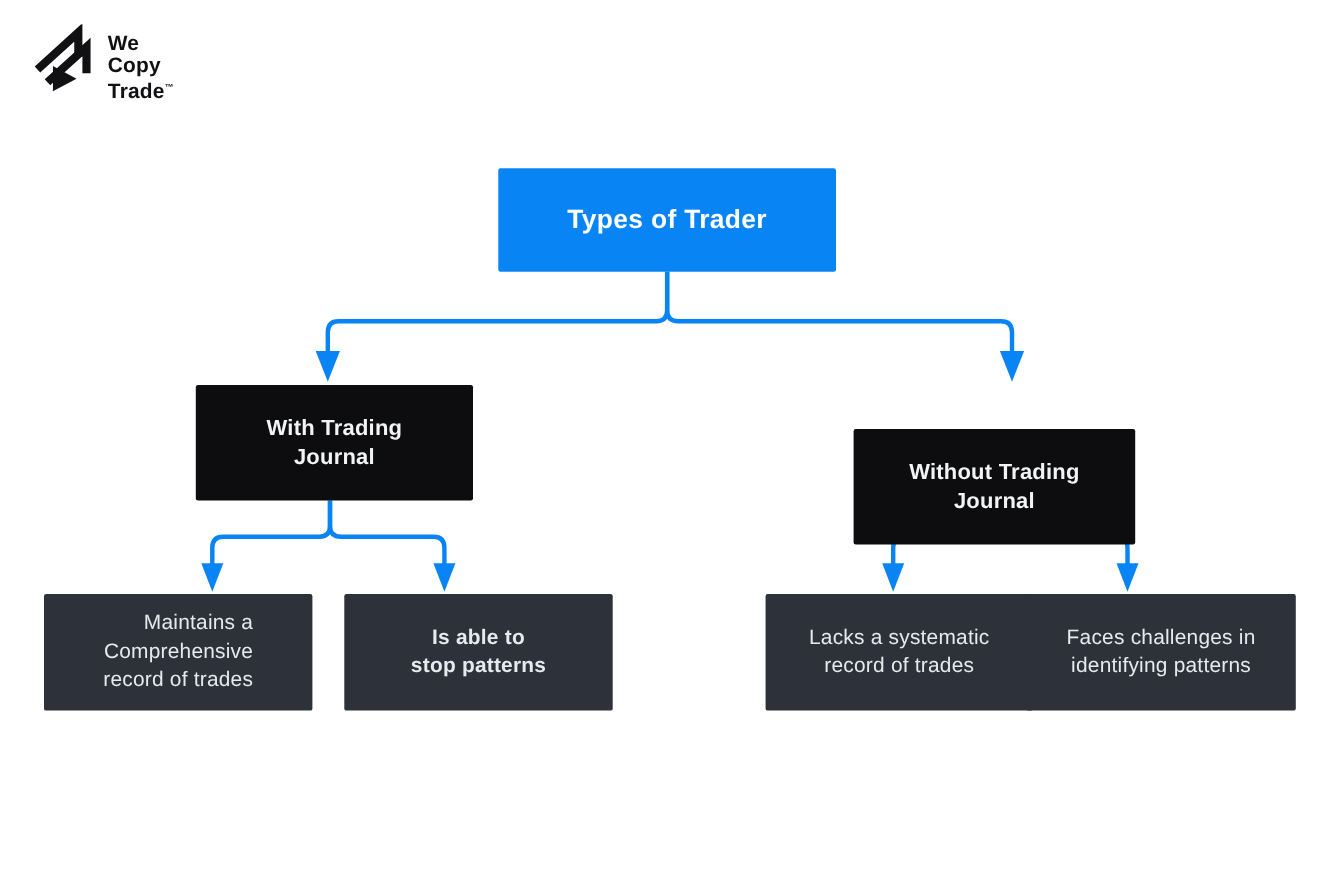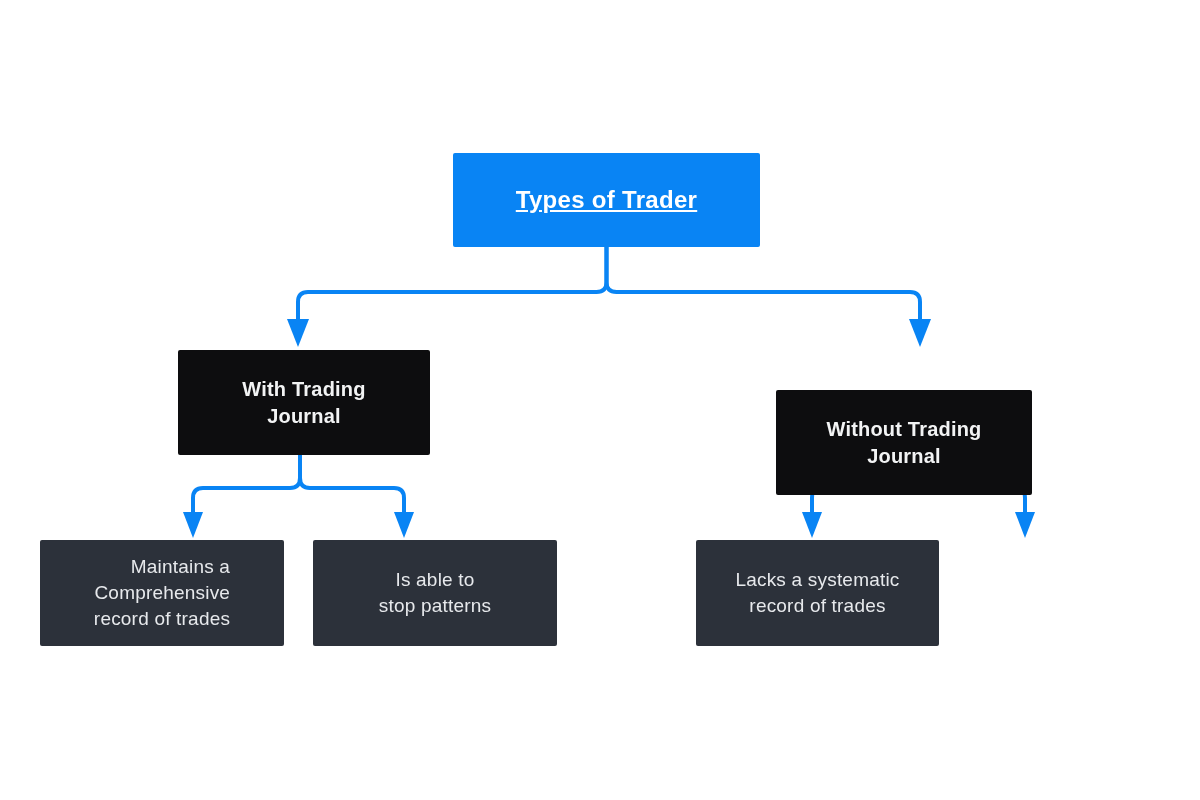--- a/index.html
+++ b/index.html
@@ -83,21 +83,20 @@
   .node-root {
     left: 453px;
     top: 153px;
     width: 307px;
     height: 94px;
     background: var(--accent-blue, #0984f4);
     color: var(--root-text, #ffffff);
     font-size: 24px;
     font-weight: 700;
     letter-spacing: 0.3px;
-    text-decoration: underline;
   }
   .node-branch {
     background: var(--node-black, #0d0d0f);
     color: var(--black-node-text, #f2f3f4);
     font-size: 20px;
     font-weight: 700;
     line-height: 27px;
     letter-spacing: 0.2px;
   }
   .node-branch.left  { left: 178px; top: 350px; width: 252px; height: 105px; }
@@ -106,29 +105,41 @@
     background: var(--node-slate, #2c313a);
     color: var(--slate-node-text, #e7e9ec);
     font-size: 19px;
     font-weight: 500;
     line-height: 26px;
     letter-spacing: 0.2px;
     top: 540px;
     height: 106px;
   }
   .node-leaf.l1 { left: 40px;  width: 244px; text-align: right; }
-  .node-leaf.l2 { left: 313px; width: 244px; }
+  .node-leaf.l2 { left: 313px; width: 244px; font-weight: bold; }
   .node-leaf.l3 { left: 663px; width: 243px; margin-left: 33px; }
   .node-leaf.l4 { left: 933px; width: 245px; }
 </style>
 </head>
 <body>
 
 <div class="canvas">
 
+  <div class="logo">
+    <svg class="logo-mark" viewBox="0 0 64 80" aria-hidden="true">
+      <path class="stroke" d="M3 50 L48 9 L48 36"></path>
+      <path class="stroke" d="M14 64 L57 25 L57 54"></path>
+      <path class="solid" d="M20 46 L46 60 L20 74 Z"></path>
+    </svg>
+    <div class="logo-text">
+      <div>We</div>
+      <div>Copy</div>
+      <div><span>Trade</span><span class="tm">™</span></div>
+    </div>
+  </div>
 
   <svg class="edges" width="1200" height="800" viewBox="0 0 1200 800" aria-hidden="true">
 
     <path class="edge" d="M606.5 247 V282 Q606.5 292 596.5 292 H308 Q298 292 298 302 V320"></path>
     <polygon class="arrowhead" points="287,319 309,319 298,347"></polygon>
 
     <path class="edge" d="M606.5 247 V282 Q606.5 292 616.5 292 H910 Q920 292 920 302 V320"></path>
     <polygon class="arrowhead" points="909,319 931,319 920,347"></polygon>
 
     <path class="edge" d="M300 455 V478 Q300 488 290 488 H203 Q193 488 193 498 V513"></path>
@@ -151,14 +162,16 @@
   <div class="node node-branch right">Without Trading
 Journal</div>
 
   <div class="node node-leaf l1">Maintains a
 Comprehensive
 record of trades</div>
   <div class="node node-leaf l2">Is able to
 stop patterns</div>
   <div class="node node-leaf l3">Lacks a systematic
 record of trades</div>
+  <div class="node node-leaf l4">Faces challenges in
+identifying patterns</div>
 
 </div>
 
 </body></html>

